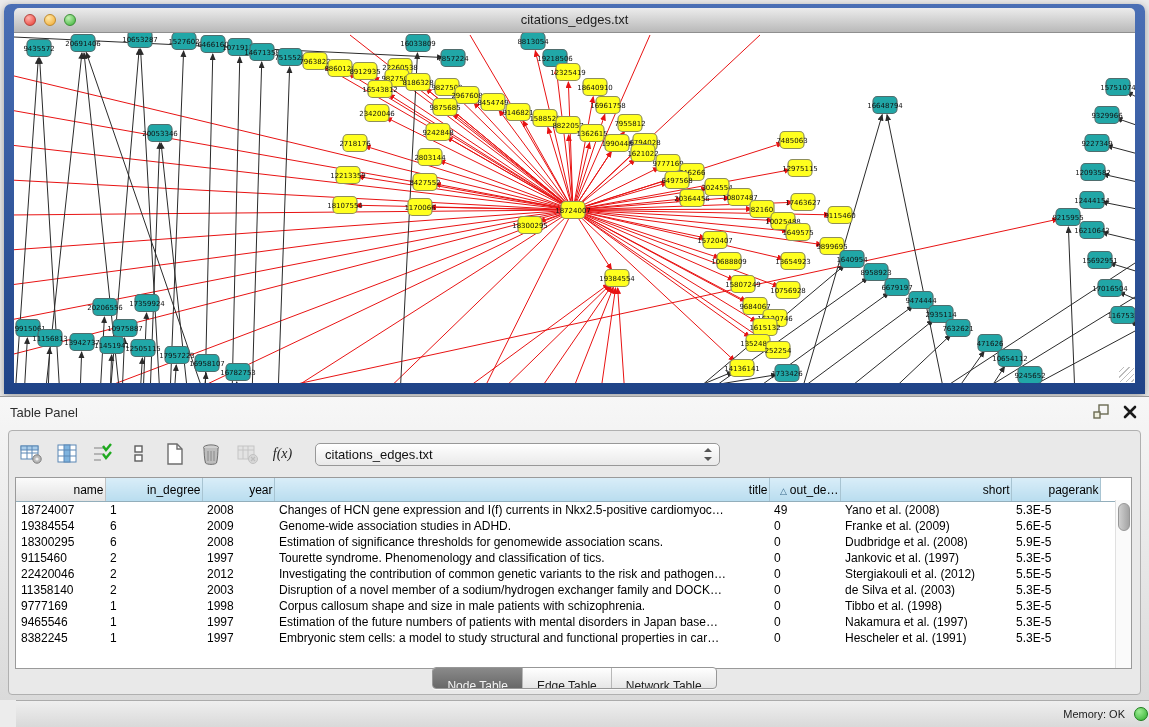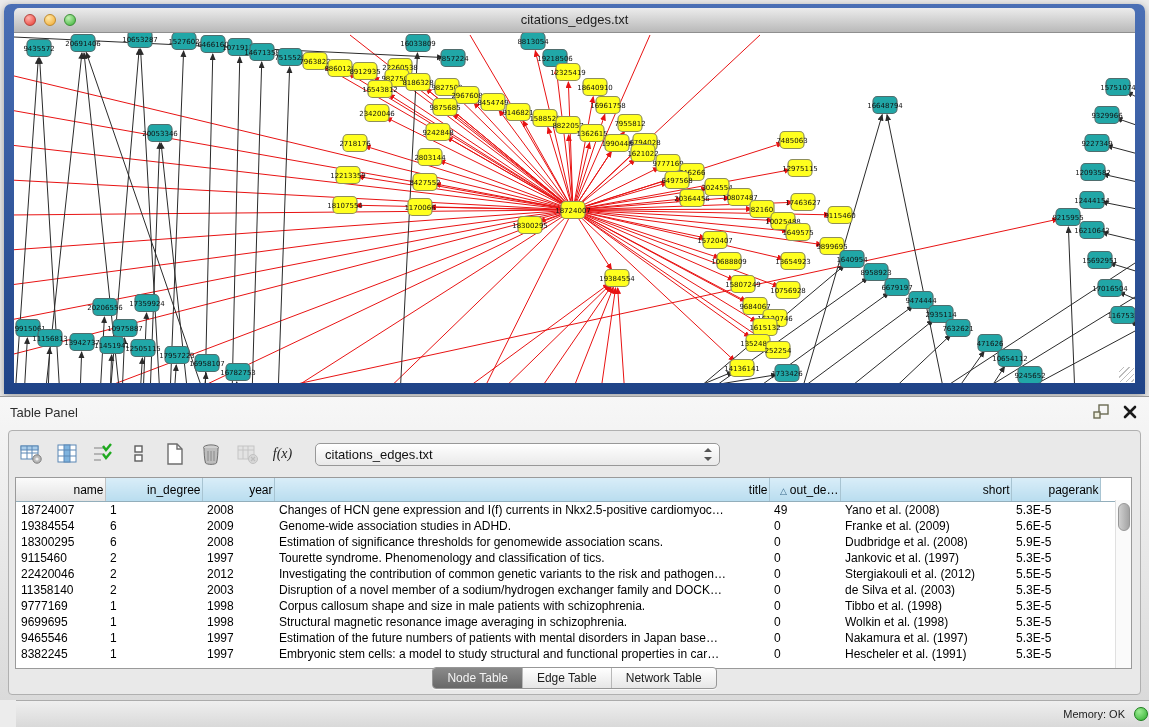--- a/index.html
+++ b/index.html
@@ -52,21 +52,21 @@
   td{height:16px;padding:0 5px;white-space:nowrap;overflow:hidden;text-overflow:clip}
   td.center{text-align:left}
   .sorttri{font-size:9px;color:#3a6a8a;margin-right:3px}
   .scrollbar{position:absolute;right:0;top:22px;width:15px;bottom:0;background:#fafafa;border-left:1px solid #e0e0e0}
   .thumb{position:absolute;left:2px;top:3px;width:10px;height:26px;border-radius:6px;
          background:linear-gradient(90deg,#cfcfcf,#a3a3a3);border:1px solid #979797}
 
   .tabsbar{position:absolute;left:0;bottom:5px;width:100%;display:flex;justify-content:center}
   .segwrap{display:flex;border:1px solid #979797;border-radius:4px;overflow:hidden;height:20px;
            background:linear-gradient(#ffffff,#e6e6e6);box-shadow:0 1px 0 rgba(255,255,255,.7)}
-  .seg{padding:0 14px;line-height:20px;font-size:12px;color:#1c1c1c;border-left:1px solid #b8b8b8}
+  .seg{padding:8px 14px;line-height:20px;font-size:12px;color:#1c1c1c;border-left:1px solid #b8b8b8}
   .seg:first-child{border-left:none}
   .seg.sel{background:linear-gradient(#8a8a8a,#686868);color:#f4f4f4}
 
   
   .status{position:absolute;left:16px;top:700px;width:1149px;height:27px;
           background:linear-gradient(#efefef,#d9d9d9);border-top:1px solid #ababab;box-sizing:border-box}
   .mem{position:absolute;right:40px;top:7px;font-size:11px;color:#1c1c1c}
   .dot{position:absolute;right:17px;top:6px;width:14px;height:14px;border-radius:50%;
        background:radial-gradient(circle at 35% 30%,#9cec92,#2fae2f);border:1px solid #1c7d1c;box-sizing:border-box}
 </style>
@@ -809,30 +809,20 @@
               <td>9777169</td>
               <td>1</td>
               <td>1998</td>
               <td>Corpus callosum shape and size in male patients with schizophrenia.</td>
               <td>0</td>
               <td class="center">Tibbo et al. (1998)</td>
               <td>5.3E-5</td>
               <td></td>
             </tr>
             <tr>
-              <td>9699695</td>
-              <td>1</td>
-              <td>1998</td>
-              <td>Structural magnetic resonance image averaging in schizophrenia.</td>
-              <td>0</td>
-              <td class="center">Wolkin et al. (1998)</td>
-              <td>5.3E-5</td>
-              <td></td>
-            </tr>
-            <tr>
               <td>9465546</td>
               <td>1</td>
               <td>1997</td>
               <td>Estimation of the future numbers of patients with mental disorders in Japan base…</td>
               <td>0</td>
               <td class="center">Nakamura et al. (1997)</td>
               <td>5.3E-5</td>
               <td></td>
             </tr>
             <tr>

